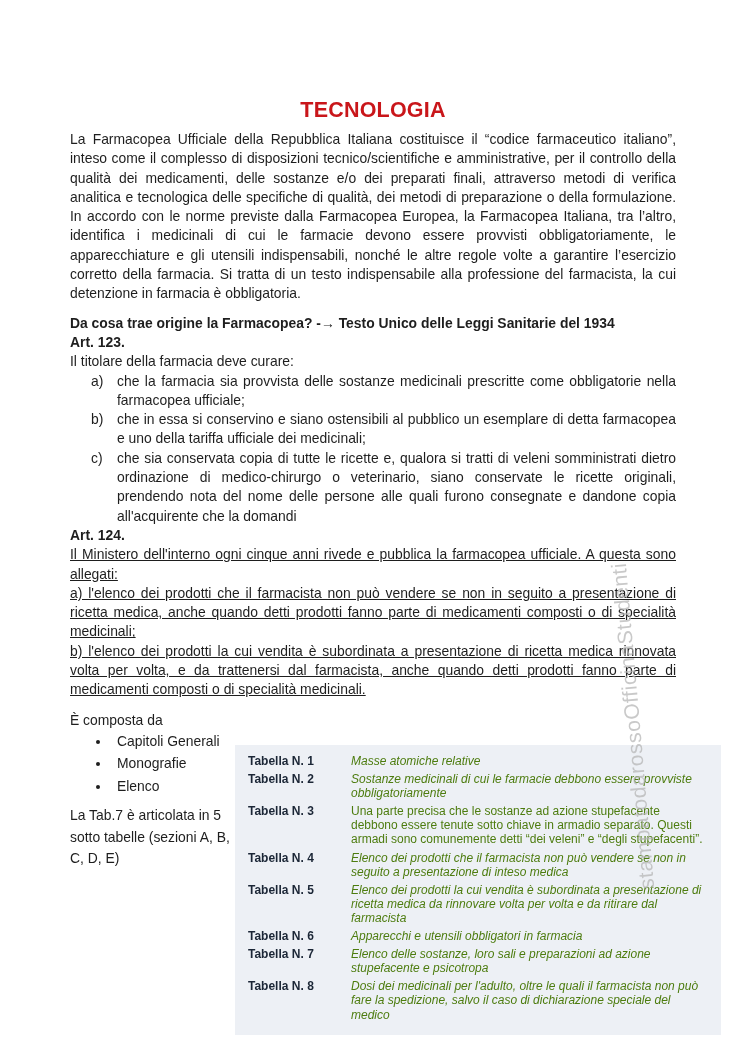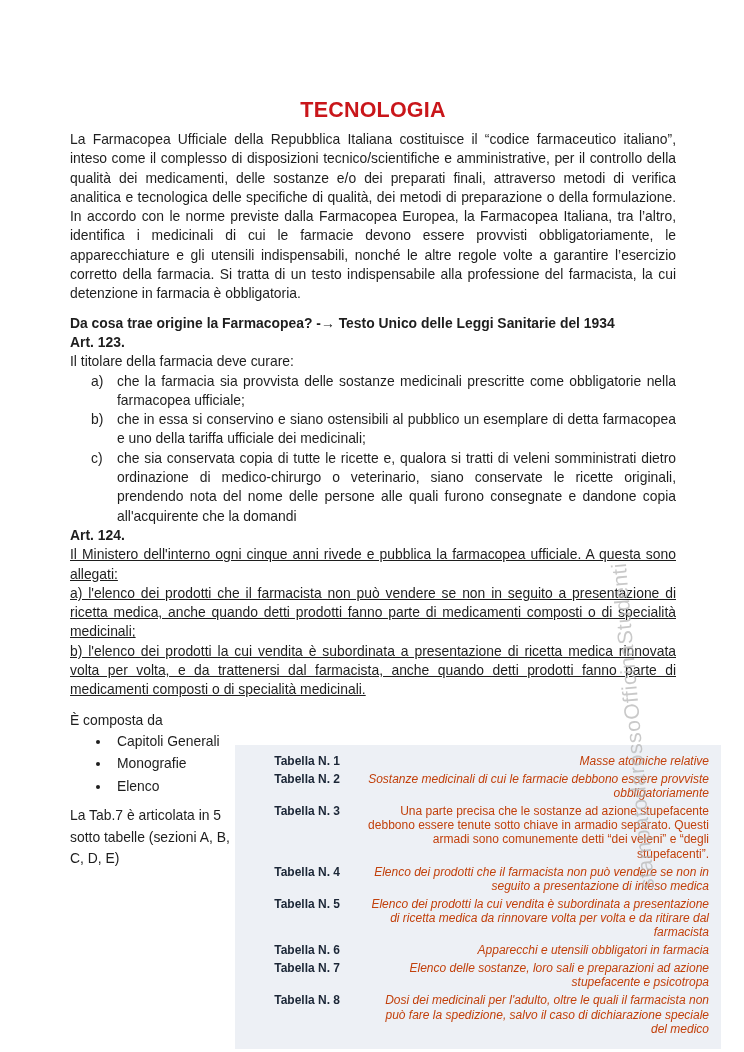--- a/index.html
+++ b/index.html
@@ -30,24 +30,24 @@
   .comp-lead { margin:11px 0 0 0; }
   ul.comp-bullets { margin:2px 0 0 0; padding:0 0 0 41px; }
   ul.comp-bullets li { margin:0 0 3px 0; padding-left:6px; line-height:19.5px; }
   .tab7-note { margin:9px 0 0 0; width:172px; line-height:21.5px; }
   .fu-table {
     position:absolute; left:235px; top:745px; width:486px; z-index:1;
     box-sizing:border-box; padding:9px 12px 9px 13px;
     background:#edf0f5;
     font-size:12px; line-height:14.1px;
   }
-  .fu-row { display:grid; grid-template-columns:92px 1fr; column-gap:28px; margin-bottom:4px;text-align:right; }
+  .fu-row { display:grid; grid-template-columns:92px 1fr; column-gap:11px; margin-bottom:4px; }
   .fu-row:last-child { margin-bottom:4px; }
   .fu-label { font-weight:bold; color:#1b2636; white-space:nowrap; }
-  .fu-desc { color:#c2410c; }
+  .fu-desc { color:#4d7c0f; }
   .fu-desc .d { font-style:italic; display:block; }
   .fu-desc .n { font-style:normal; display:block; }
   .watermark {
     position:absolute; left:633px; top:726px; z-index:3;
     transform:translate(-50%,-50%) rotate(-95deg);
     transform-origin:center;
     white-space:nowrap; font-size:21px; letter-spacing:0.6px;
     color:#b5b5b5; opacity:0.72;
   }
 </style>

